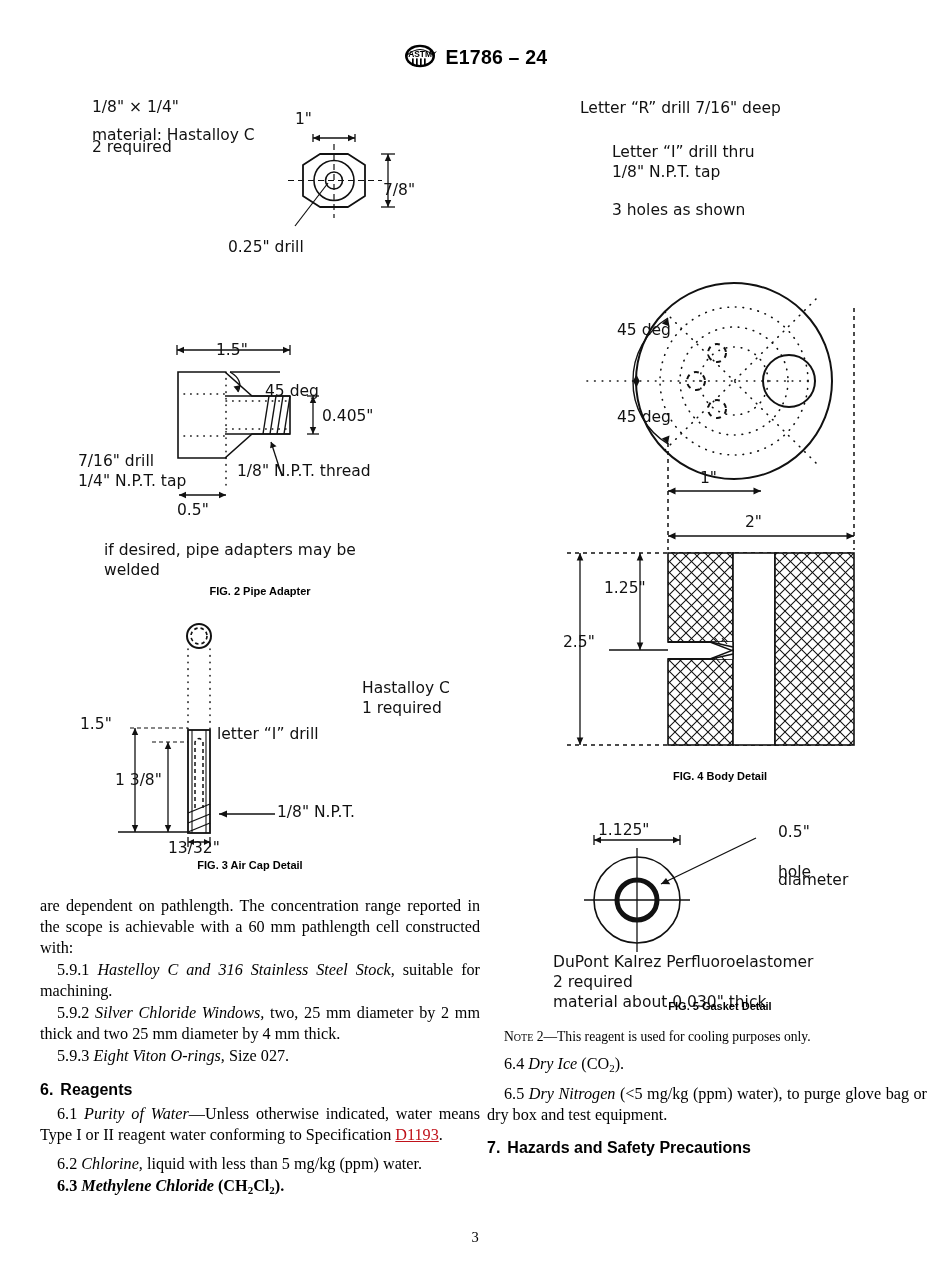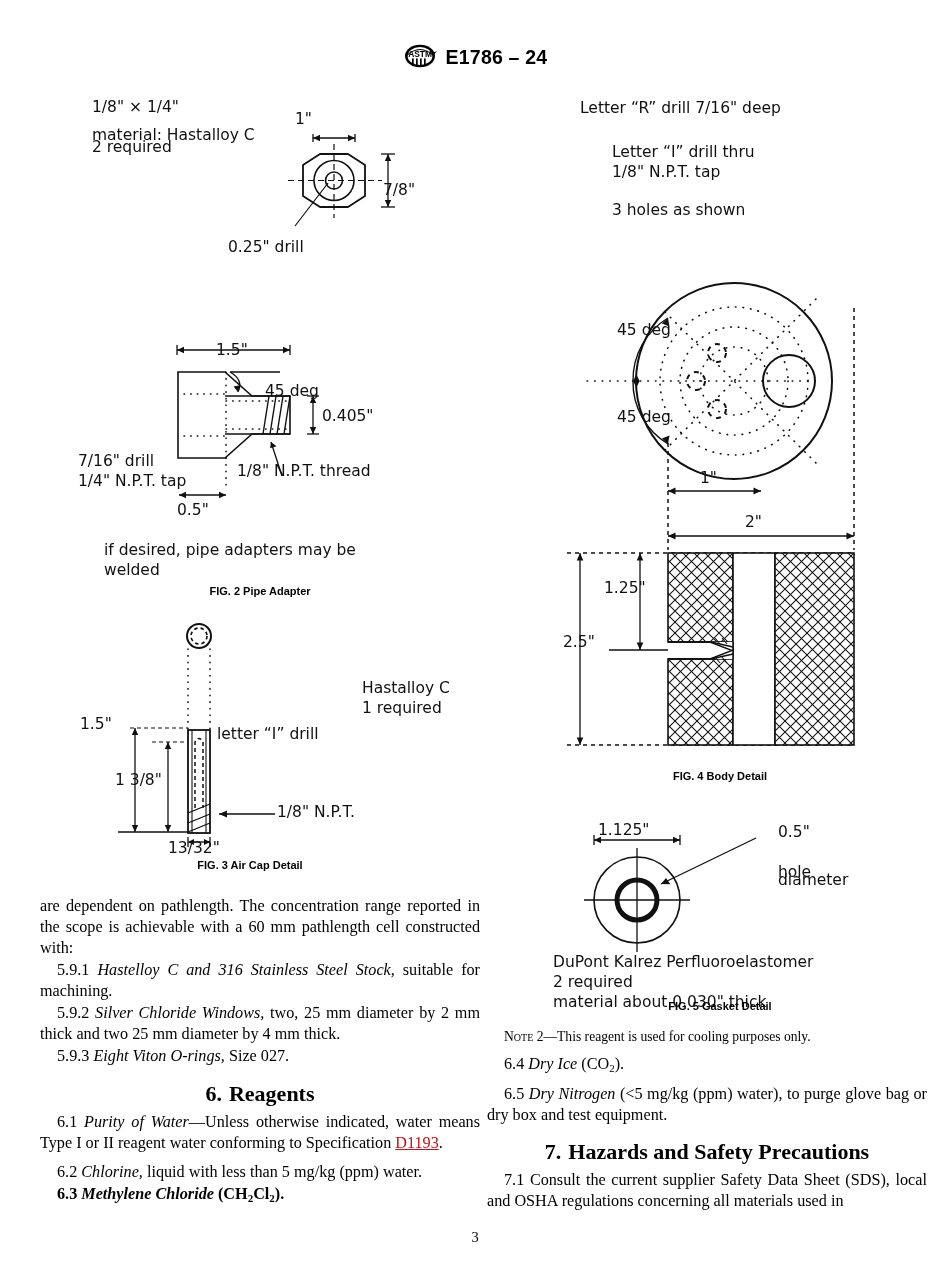--- a/index.html
+++ b/index.html
@@ -37,22 +37,22 @@
   .col { width:440px; }
   #col-left  { left:40px;  top:896px; }
   #col-right { left:487px; top:1028px; }
   .para {
     font-size:16.2px; line-height:1.30; text-align:justify;
     text-indent:17px; margin:0 0 1px 0;
     font-family:"Liberation Serif", serif;
   }
   .para.noind { text-indent:0; }
   .sec-head {
-    font-size:22px; font-weight:bold; margin:13px 0 5px 0;
-    font-family:Liberation Serif, serif; text-indent:0;text-align:center;
+    font-size:16px; font-weight:bold; margin:13px 0 5px 0;
+    font-family:Liberation Sans, sans-serif; text-indent:0;
   }
   .sec-head .num { margin-right:7px; }
   i { font-style:italic; }
   .lnk { color:#c0121a; }
   .note { font-size:13.6px; line-height:1.30; text-indent:17px; margin:0 0 8px 0; }
   .note .nl { font-variant:small-caps; }
   sub { font-size:68%; vertical-align:-0.28em; }
   #pageno {
     bottom:26px; left:0; width:950px; text-align:center;
     font-size:14.5px; font-family:"Liberation Serif", serif;
@@ -461,18 +461,15 @@
 
   <p class="para" style="margin-top:9px;">
     <span>6.5</span>
     <i>Dry Nitrogen</i><span> (&lt;5 mg/kg (ppm) water), to purge glove bag or dry box and test equipment.</span>
   </p>
 
   <p class="sec-head">
     <span class="num">7.</span><span>Hazards and Safety Precautions</span>
   </p>
 
-  <p class="para">
-    <span>7.1</span><span> Consult the current supplier Safety Data Sheet (SDS), local and OSHA regulations concerning all materials used in</span>
-  </p>
 </div>
 
 <div class="abs" id="pageno">3</div>
 
 </body></html>

